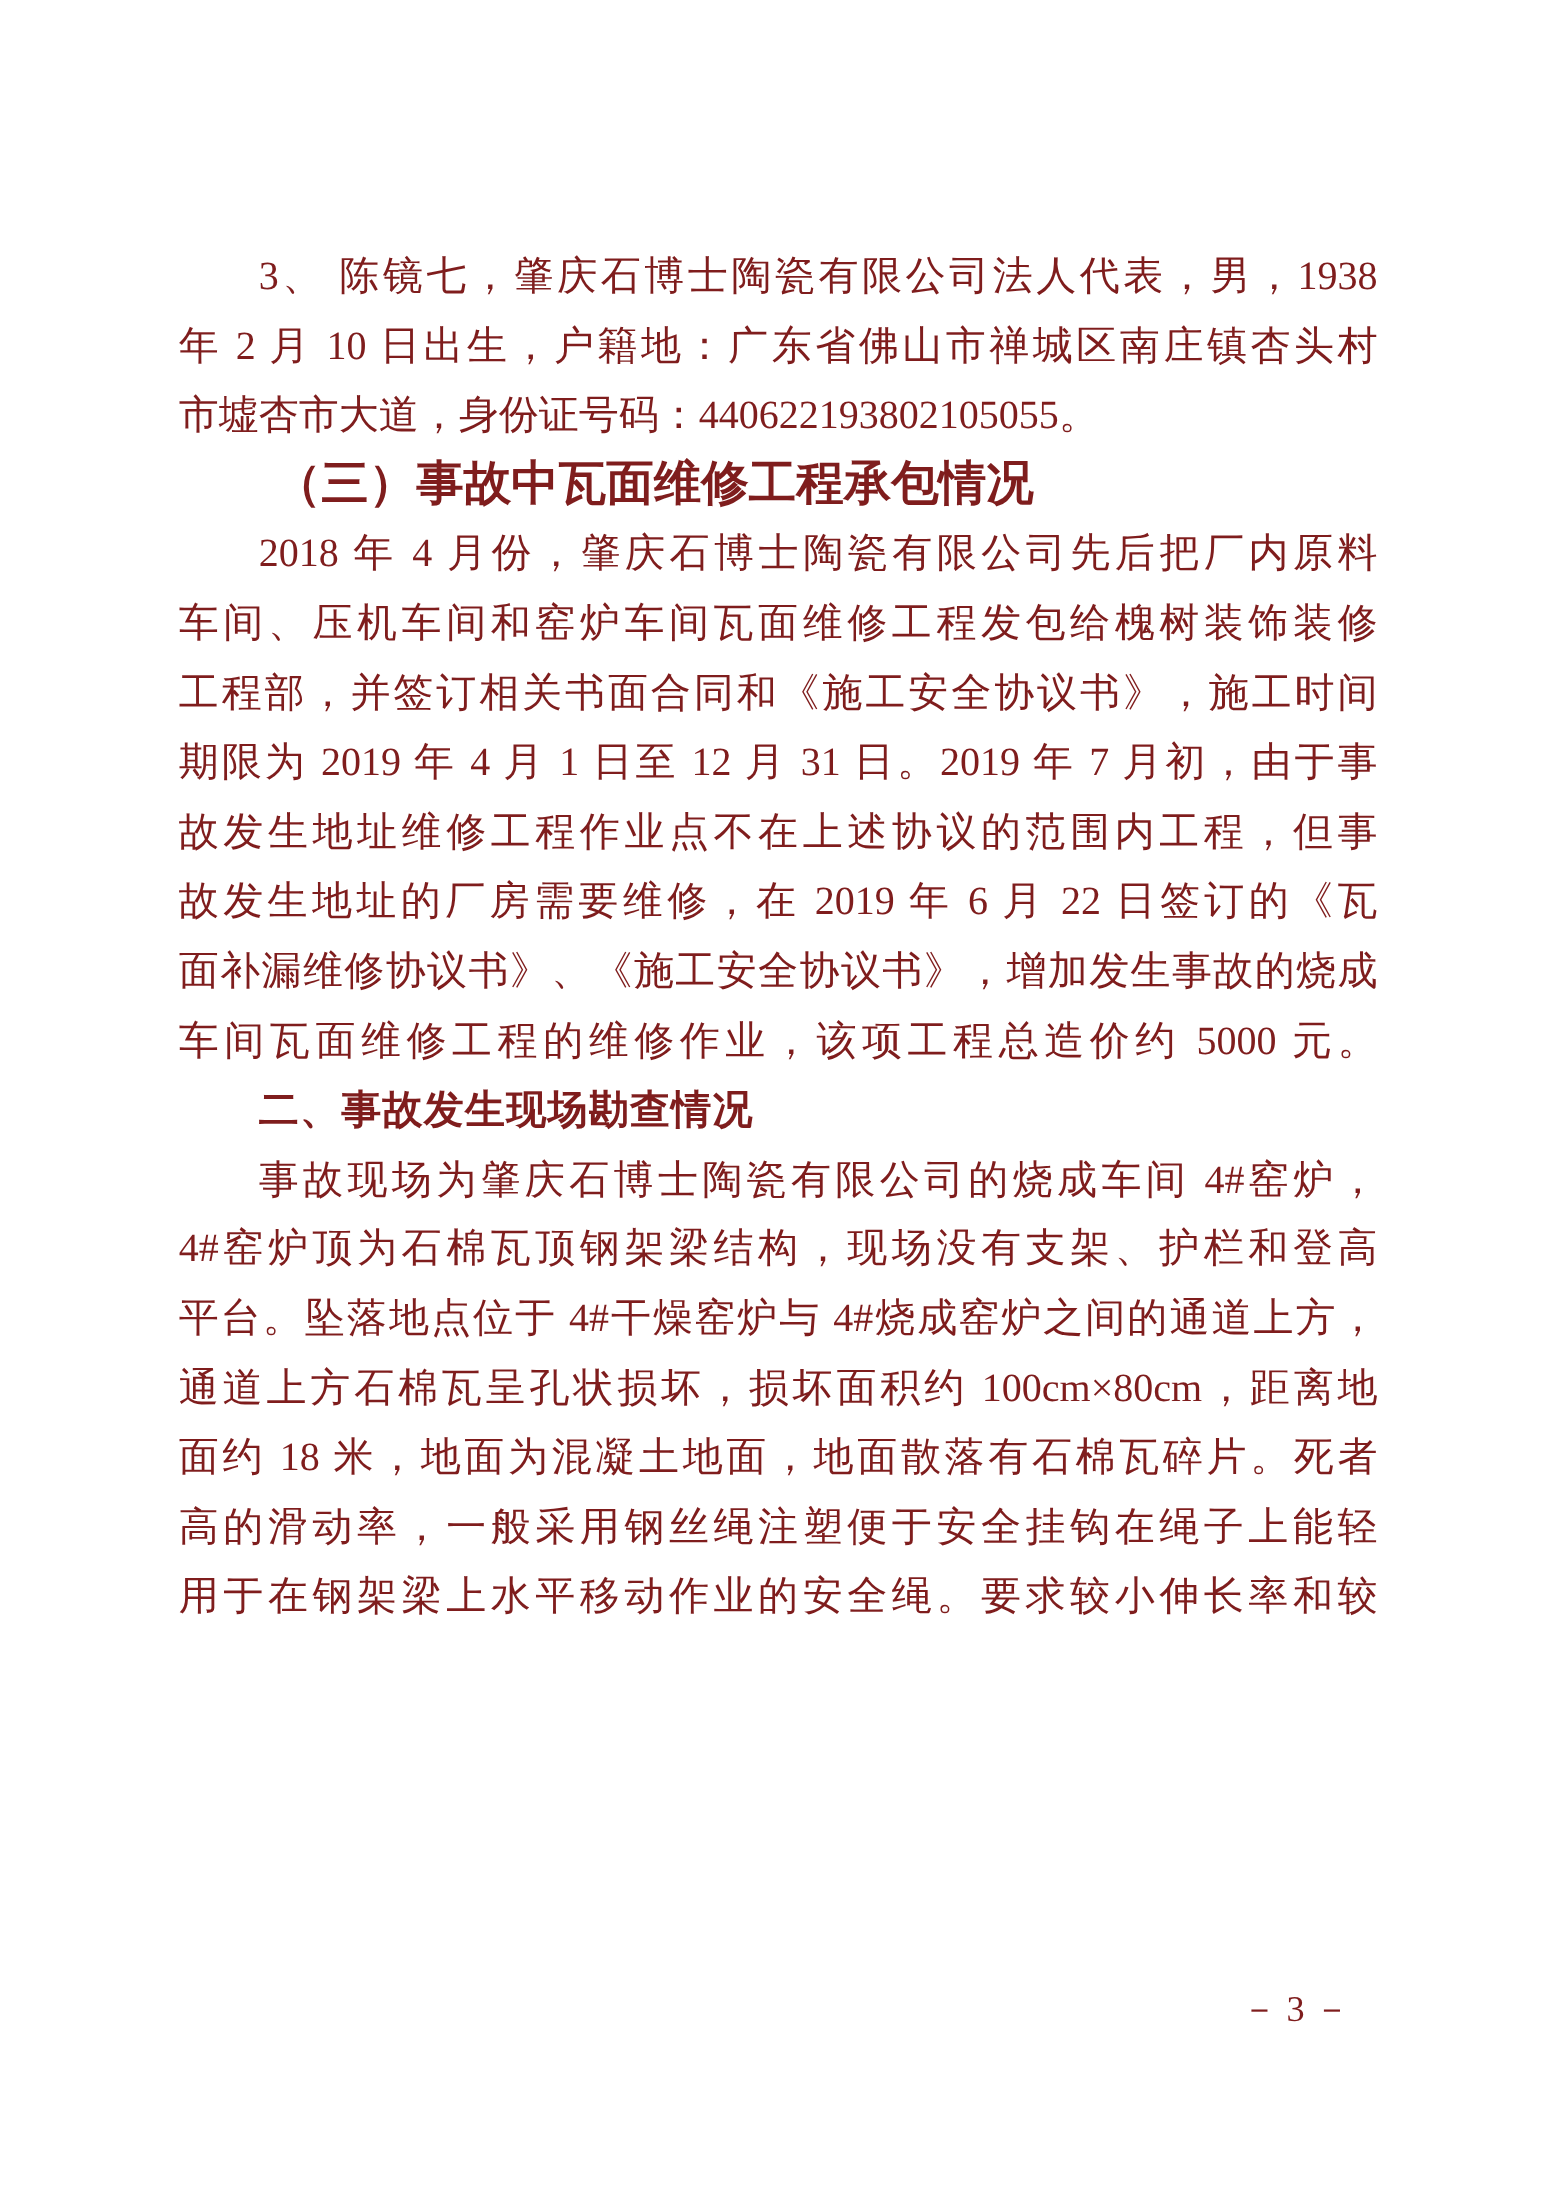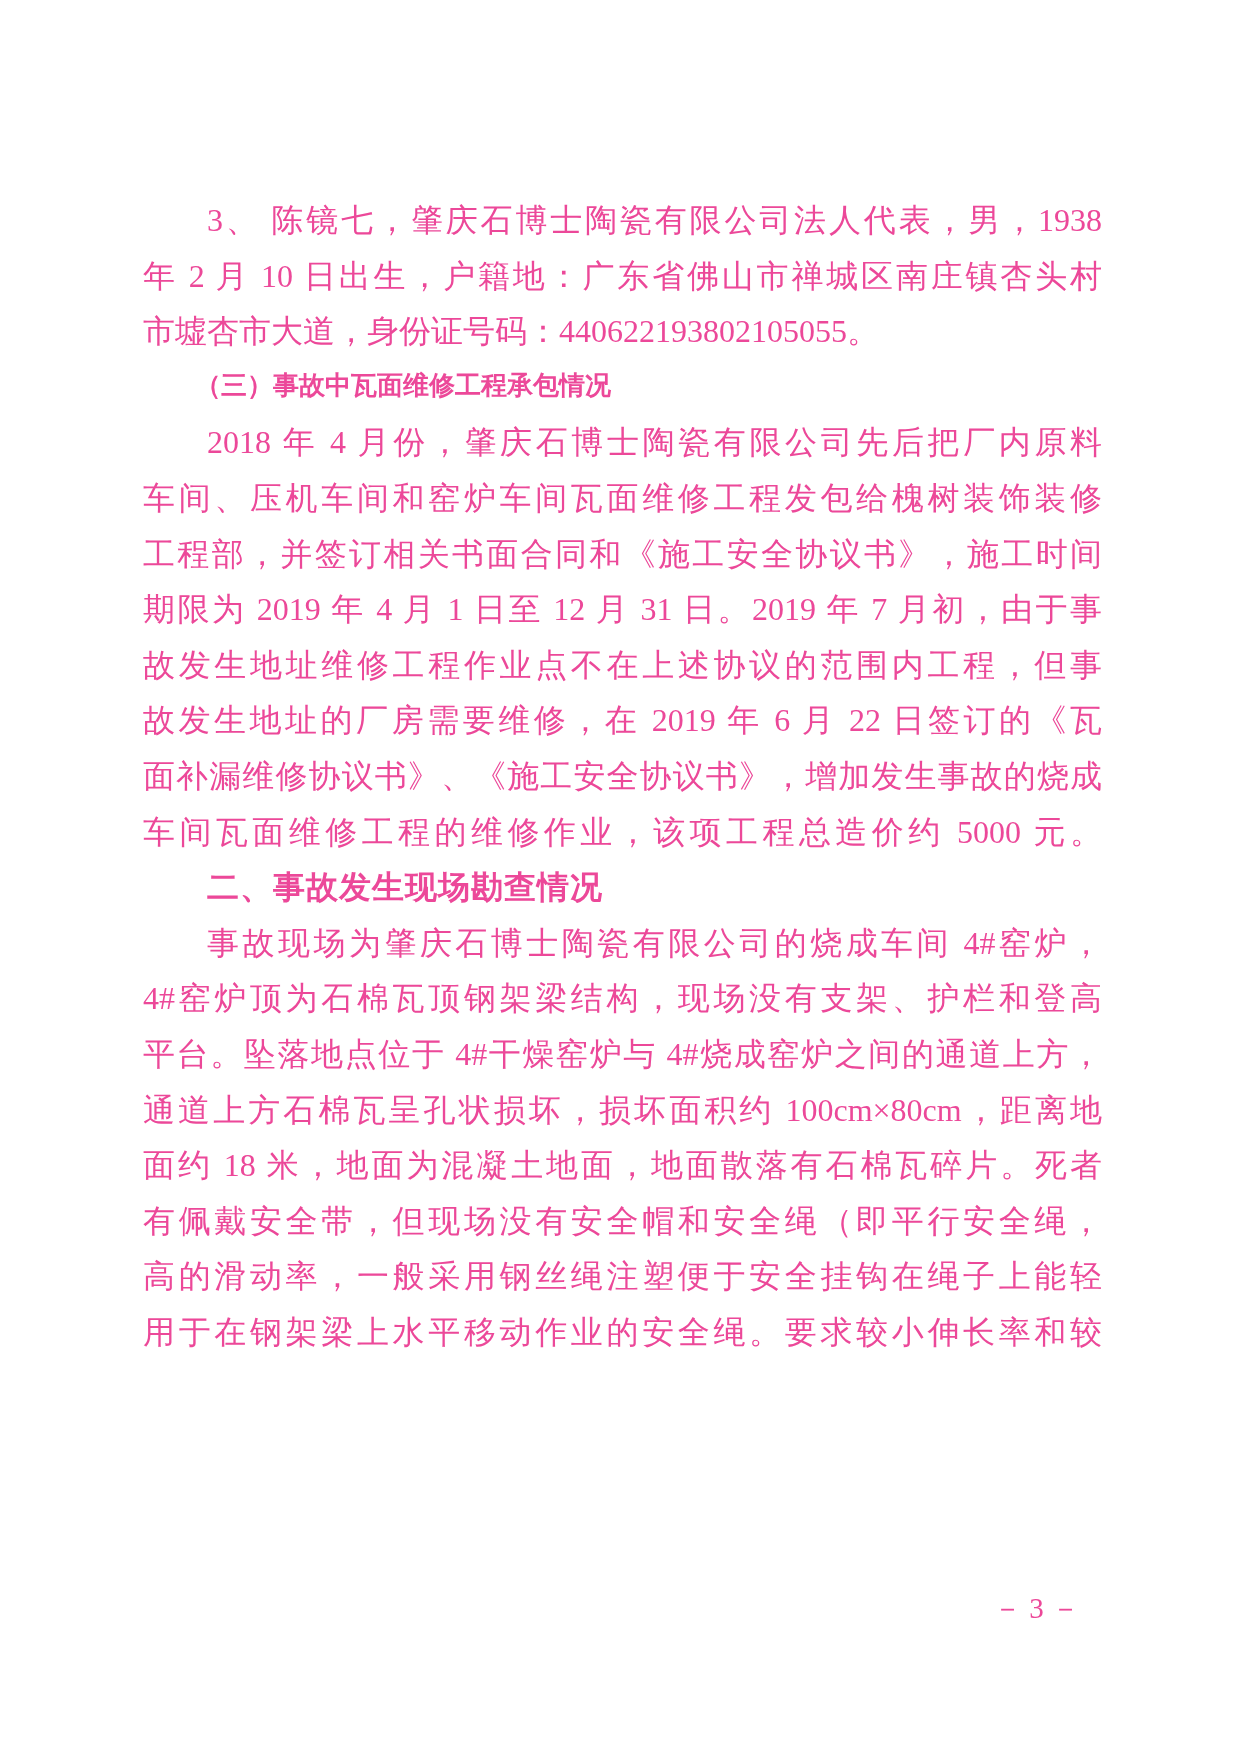--- a/index.html
+++ b/index.html
@@ -2,21 +2,21 @@
 <html lang="zh"><head>
 <meta charset="utf-8">
 <style>
   html,body { margin:0; padding:0; background:#e8e8e8; }
   .page {
     position:relative;
     width:1240px; height:1754px;
     margin:0 auto;
     background:#ffffff;
     font-family:"Liberation Serif","DejaVu Serif",serif;
-    color:#ec4899;
+    color:#7f1d1d;
     overflow:hidden;
   }
   .doc-body {
     position:absolute;
     left:143px; top:193px;
     width:959px;
   }
   .line {
     font-size:32px;
     line-height:55.6px;
@@ -25,22 +25,22 @@
     text-align:left;
     white-space:pre-wrap;
   }
   .line.fill {
     text-align:justify;
     text-align-last:justify;
   }
   .line.indent { text-indent:2em; }
   .heading-kai .line {
     font-weight:bold;
-    font-size:26px;
-    font-family:Liberation Mono, monospace;
+    font-size:38px;
+    font-family:Liberation Serif, serif;
   }
   .heading-hei .line {
     font-weight:bold;
     font-size:32px;
     font-family:"Liberation Sans","DejaVu Sans",sans-serif;
     letter-spacing:1px;
   }
   .page-footer {
     position:absolute;
     top:1588px; right:160px;
@@ -74,21 +74,20 @@
       </section>
       <section class="block heading-hei">
         <div class="line indent">二、事故发生现场勘查情况</div>
       </section>
       <section class="block body">
         <div class="line fill indent">事故现场为肇庆石博士陶瓷有限公司的烧成车间 4#窑炉，</div>
         <div class="line fill">4#窑炉顶为石棉瓦顶钢架梁结构，现场没有支架、护栏和登高</div>
         <div class="line fill">平台。坠落地点位于 4#干燥窑炉与 4#烧成窑炉之间的通道上方，</div>
         <div class="line fill">通道上方石棉瓦呈孔状损坏，损坏面积约 100cm×80cm，距离地</div>
         <div class="line fill">面约 18 米，地面为混凝土地面，地面散落有石棉瓦碎片。死者</div>
-        <div class="line fill">有佩戴安全带，但现场没有安全帽和安全绳（即平行安全绳，</div>
         <div class="line fill">高的滑动率，一般采用钢丝绳注塑便于安全挂钩在绳子上能轻</div>
         <div class="line fill">用于在钢架梁上水平移动作业的安全绳。要求较小伸长率和较</div>
       </section>
     </main>
   <div class="page-footer">
     <span>－ 3 －</span>
   </div>
 </div>
 
 </body></html>

